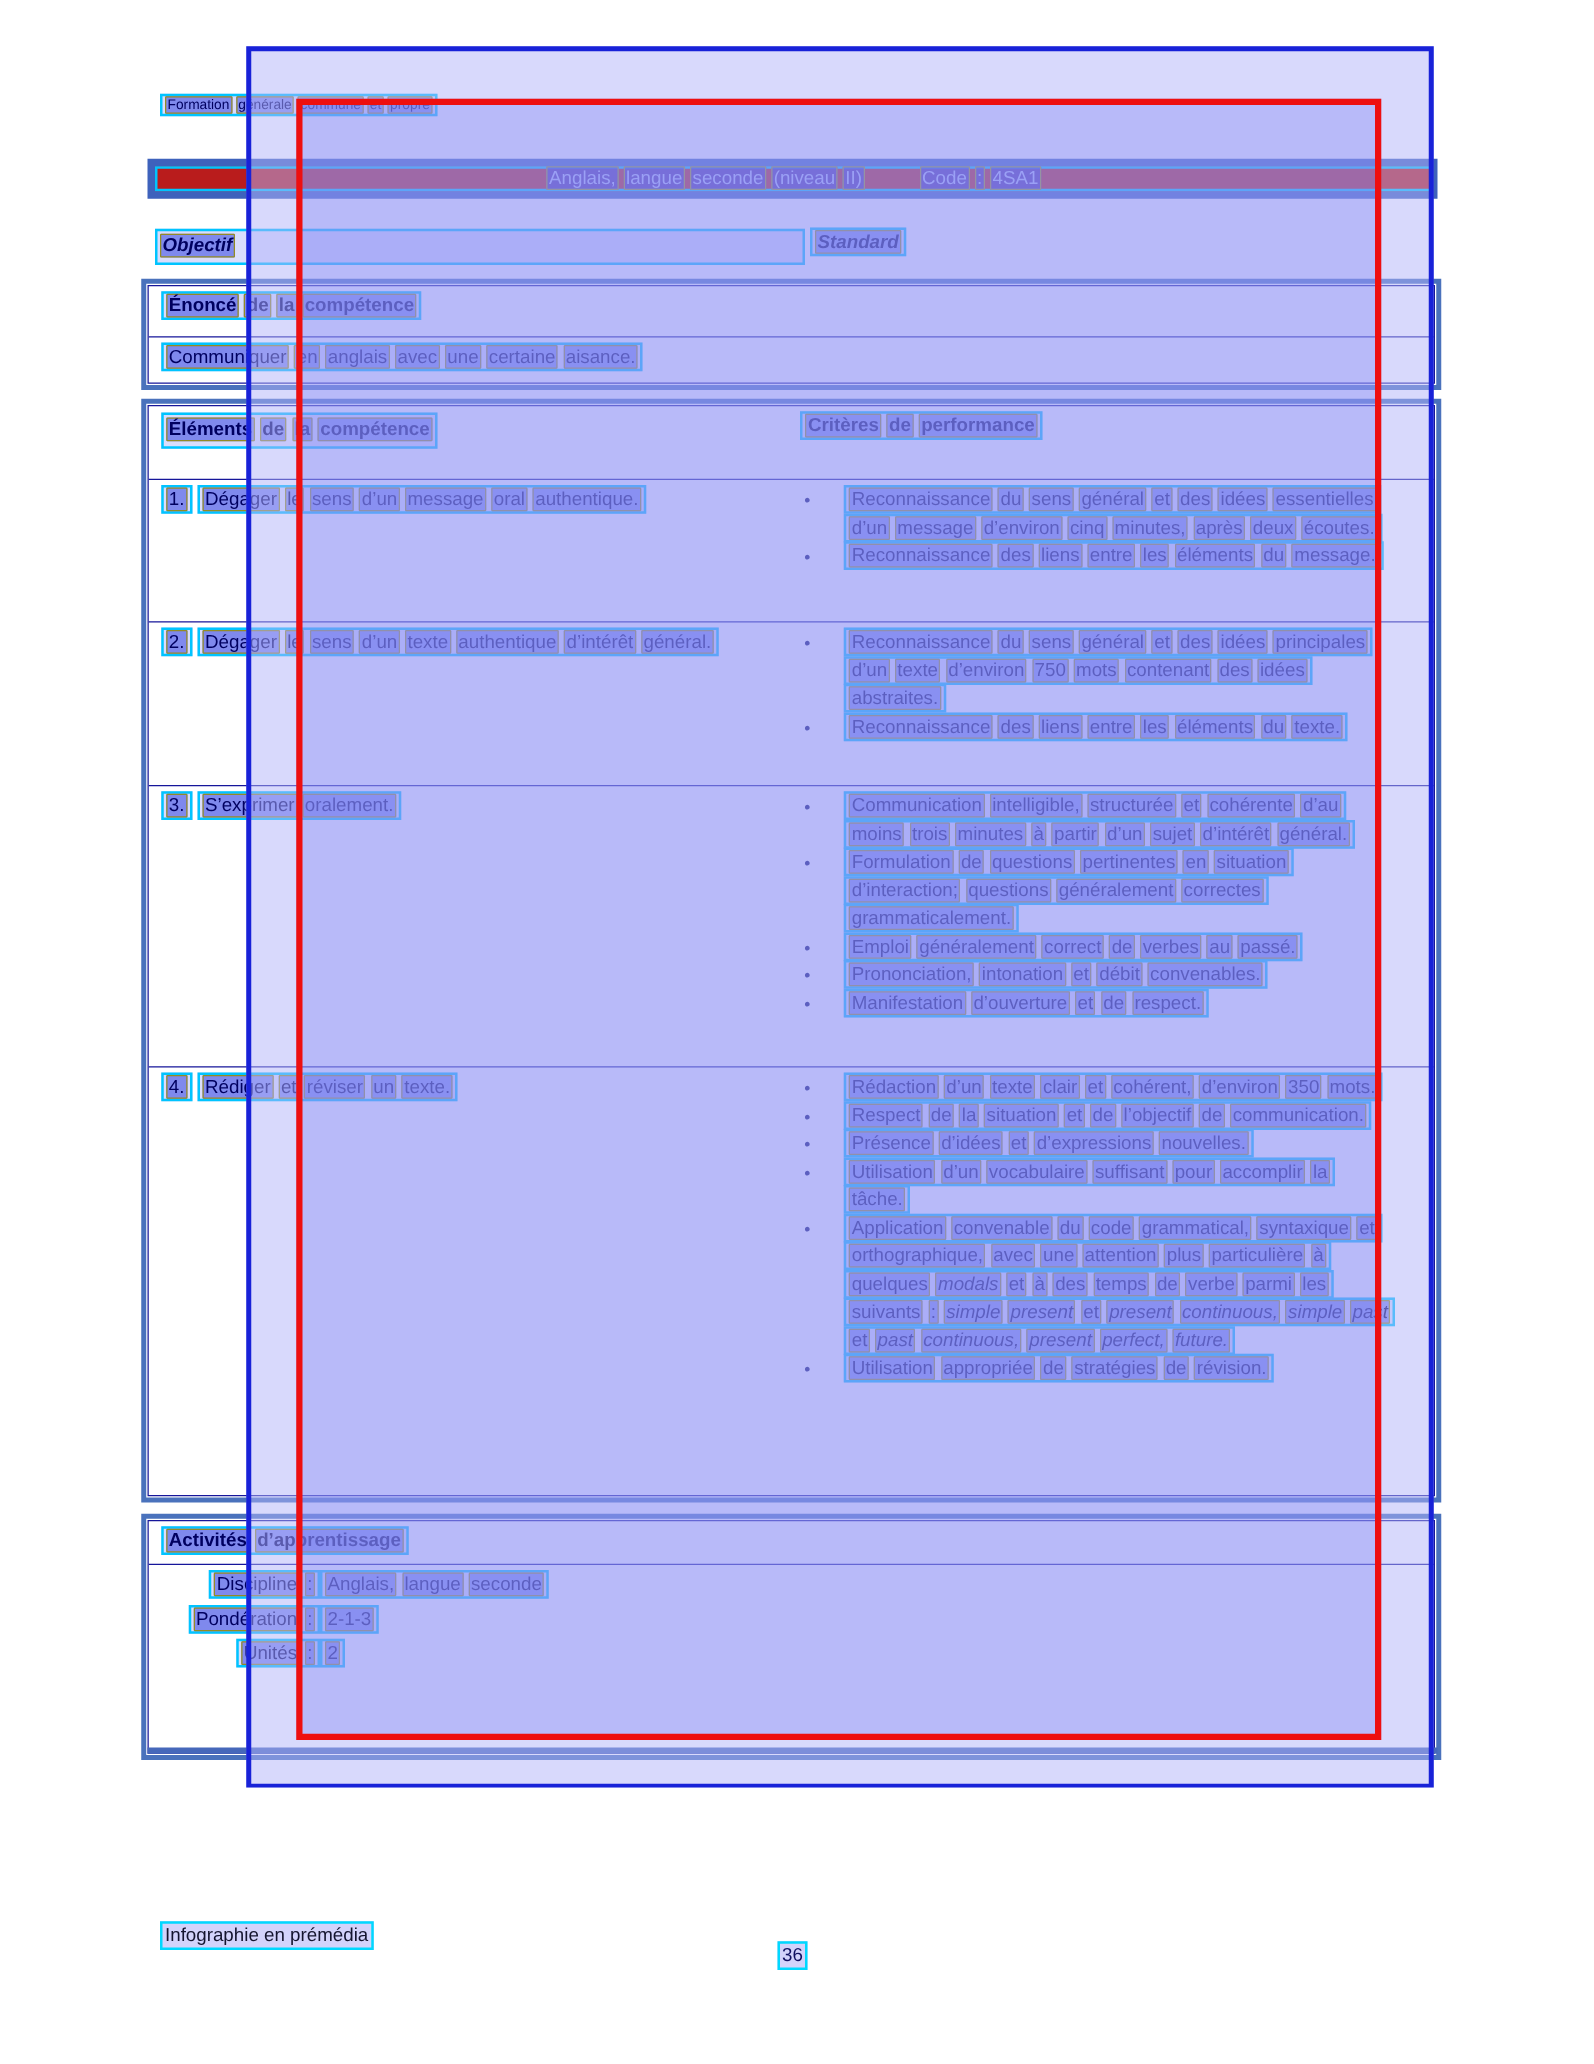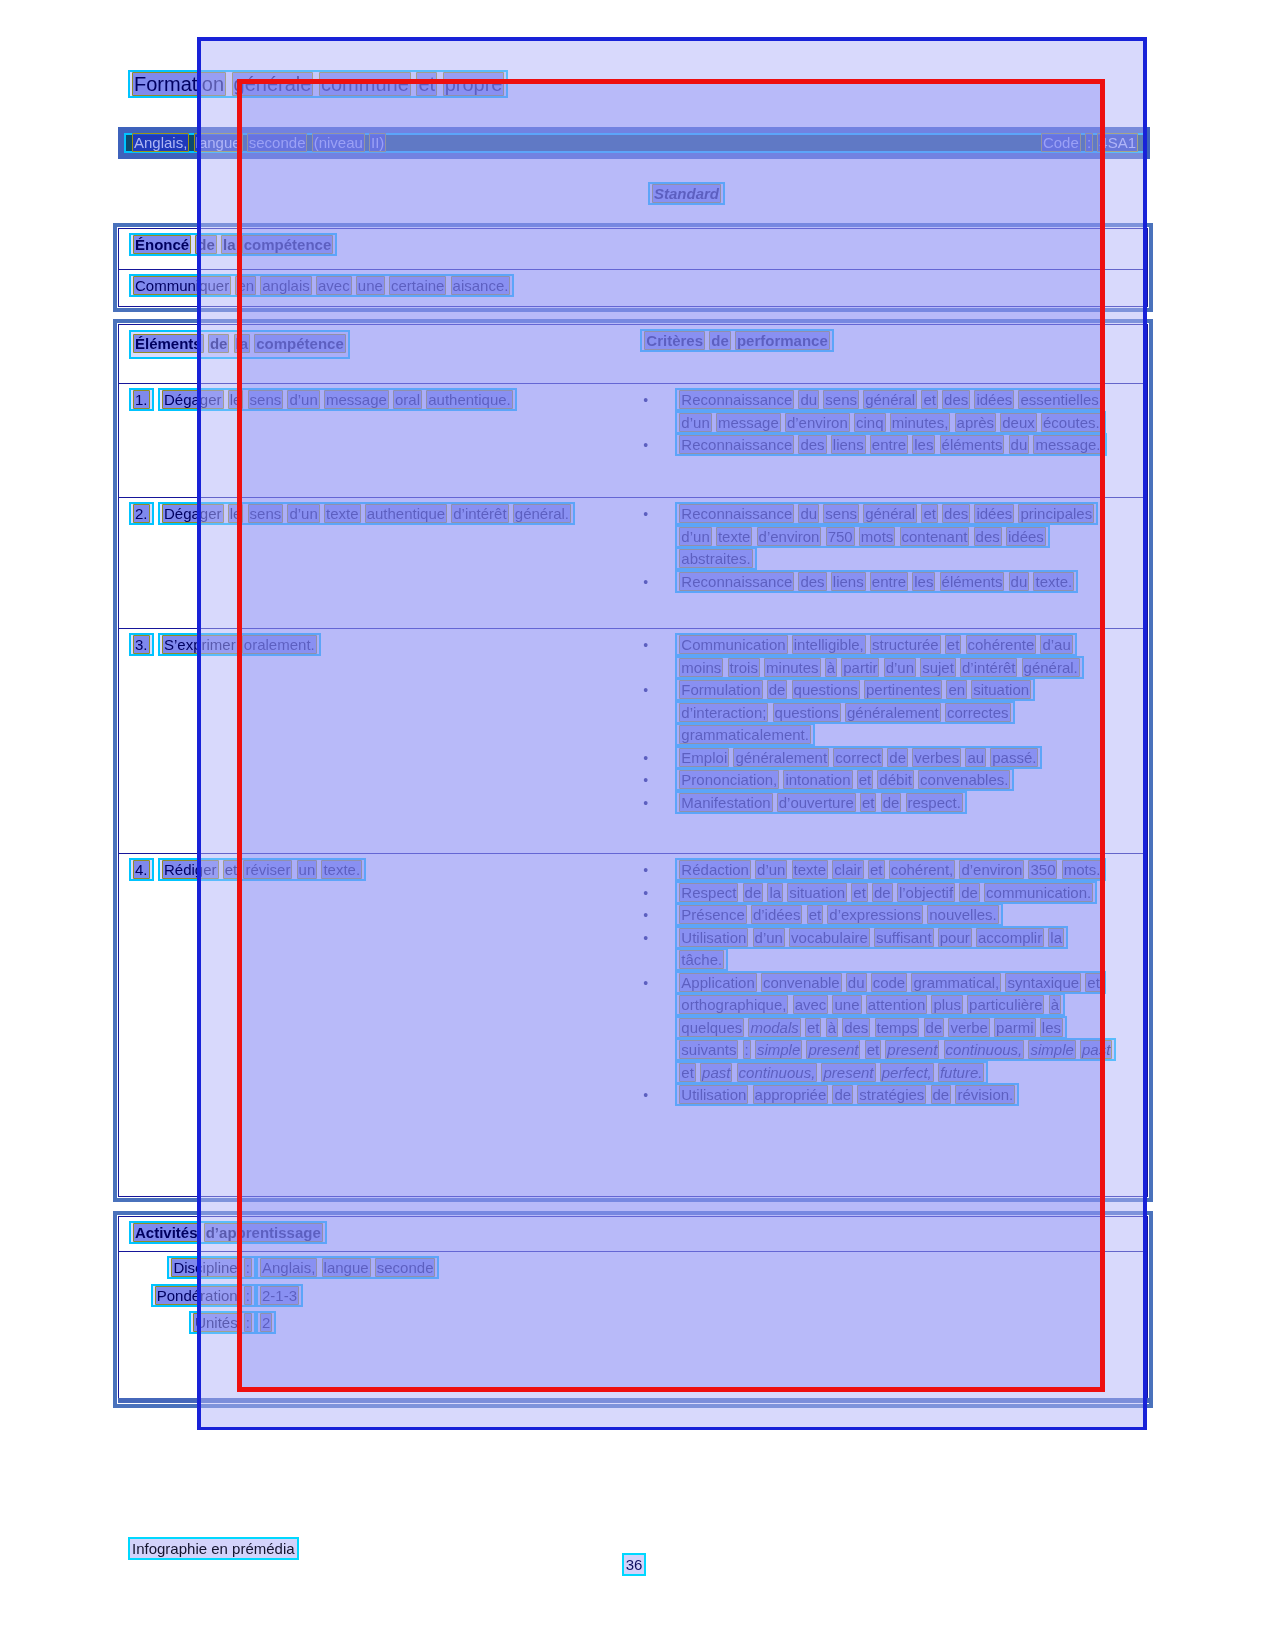--- a/index.html
+++ b/index.html
@@ -11,26 +11,26 @@
   .ocr{font-size:15px;line-height:22.5px;}
   .lb{border:2px solid #00c4ff;background:rgba(148,158,246,0.35);padding:1px 2px;
       -webkit-box-decoration-break:clone;box-decoration-break:clone;}
   .w{background:rgba(62,76,226,0.58);border:1px solid rgba(150,140,0,0.85);
      padding:0 1px;border-radius:1px;
      -webkit-box-decoration-break:clone;box-decoration-break:clone;}
   .w.it{font-style:italic;}
   .b{font-weight:bold;}
 
   
-  .formation{position:absolute;left:10px;top:73px;font-size:20px;}
+  .formation{position:absolute;left:10px;top:73px;font-size:11px;}
 
   
   .bar{position:absolute;left:0;top:127px;width:1032px;height:32px;background:#3e62bc;}
   .bar-inner{position:absolute;left:6px;right:4px;top:6px;bottom:6px;border:2px solid #00c4ff;
-             background:#0c4a6e;display:flex;justify-content:space-between;align-items:center;
+             background:#b91c1c;display:flex;justify-content:center;align-items:center;
              padding:0 6px;gap:44px;}
   .bar .ocr{color:#aeb6f4;line-height:18px;}
   .bar .lb{border:none;background:transparent;padding:0;}
   .bar .w{background:rgba(38,52,214,0.75);border-color:rgba(168,158,0,0.9);}
 
   
   .cols{position:absolute;left:6px;top:183px;width:1020px;height:30px;
         font-size:19px;font-weight:bold;font-style:italic;}
   .obj .lb{display:inline-block;width:512px;}
   .std{position:absolute;left:524px;top:0;}
@@ -90,20 +90,21 @@
     <div class="formation ocr"><span class="lb"><span class="w">Formation</span> <span class="w">générale</span> <span class="w">commune</span> <span class="w">et</span> <span class="w">propre</span></span></div>
 
     <div class="bar">
       <div class="bar-inner">
         <span class="ocr"><span class="lb"><span class="w">Anglais,</span> <span class="w">langue</span> <span class="w">seconde</span> <span class="w">(niveau</span> <span class="w">II)</span></span></span>
         <span class="ocr"><span class="lb"><span class="w">Code</span> <span class="w">:</span> <span class="w">4SA1</span></span></span>
       </div>
     </div>
 
     <div class="cols">
+      <span class="obj ocr"><span class="lb"><span class="w">Objectif</span></span></span>
       <span class="std ocr"><span class="lb"><span class="w">Standard</span></span></span>
     </div>
 
     <div class="tbl tblA">
       <div class="trow first hrowA b ocr"><span class="lb"><span class="w">Énoncé</span> <span class="w">de</span> <span class="w">la</span> <span class="w">compétence</span></span></div>
       <div class="trow rowStatement ocr"><span class="lb"><span class="w">Communiquer</span> <span class="w">en</span> <span class="w">anglais</span> <span class="w">avec</span> <span class="w">une</span> <span class="w">certaine</span> <span class="w">aisance.</span></span></div>
     </div>
 
     <div class="tbl tblB">
       <div class="trow first hrowB">

